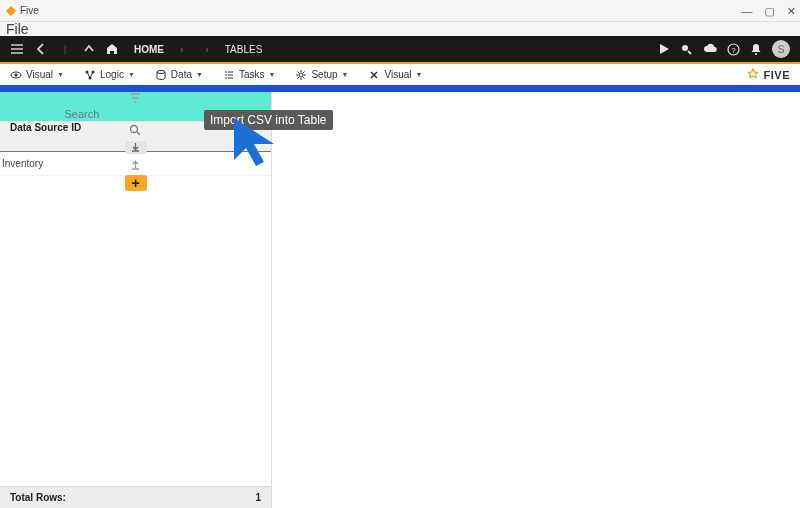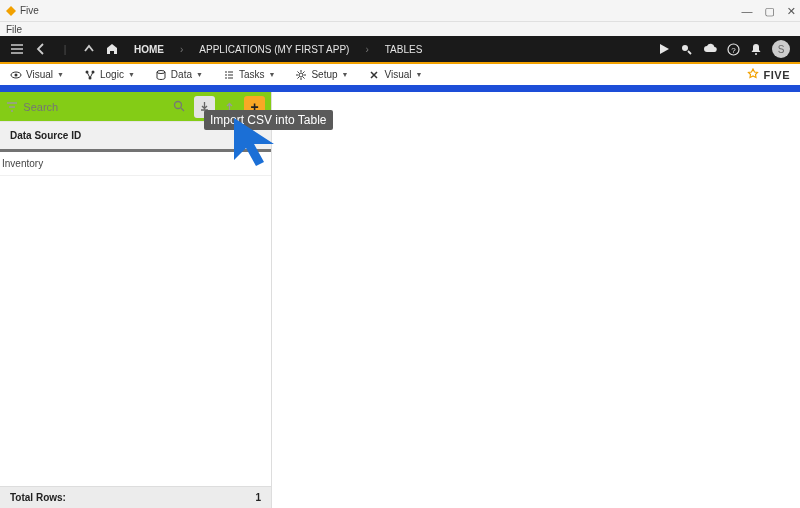--- a/index.html
+++ b/index.html
@@ -6,21 +6,21 @@
   body { width: 800px; height: 508px; background: #ffffff; overflow: hidden; position: relative; }
 
   
   .titlebar { height: 22px; background: #f5f5f5; border-bottom: 1px solid #e0e0e0; display: flex; align-items: center; padding: 0 6px; font-size: 10px; color: #444; position: relative; }
   .titlebar .app-icon { width: 10px; height: 10px; margin-right: 4px; display:inline-block; }
   .titlebar .app-title { flex: 0 0 auto; }
   .titlebar .win-controls { position: absolute; right: 4px; top: 0; height: 22px; display: flex; align-items: center; gap: 12px; font-size: 11px; color: #555; }
   .titlebar .win-controls span { cursor: default; }
 
   
-  .menubar { height: 14px; background: #f5f5f5; display: flex; align-items: center; padding: 0 6px; font-size: 10px; color: #444; }
+  .menubar { height: 14px; background: #f5f5f5; display: flex; align-items: center; padding: 0 6px; font-size: 14px; color: #444; }
 
   
   .topnav { height: 28px; background: #1a1a1a; display: flex; align-items: center; padding: 0 10px; color: #e5e5e5; font-size: 10px; border-bottom: 2px solid #f2a100; }
   .topnav .nav-left { display: flex; align-items: center; gap: 10px; }
   .topnav .nav-left .nav-icon { width: 14px; height: 14px; display: inline-flex; align-items: center; justify-content: center; color: #ccc; }
   .topnav .crumb { display: inline-flex; align-items: center; gap: 16px; }
   .topnav .crumb-sep { color: #777; margin: 0 6px; }
   .topnav .nav-right { margin-left: auto; display: flex; align-items: center; gap: 10px; }
   .topnav .avatar { width: 18px; height: 18px; border-radius: 50%; background: #ccc; color: #666; font-size: 10px; display: flex; align-items: center; justify-content: center; }
 
@@ -28,28 +28,28 @@
   .sectionbar { height: 28px; background: #ffffff; border-bottom: 7px solid #1d4ed8; display: flex; align-items: center; padding: 0 10px; gap: 20px; font-size: 10px; color: #333; }
   .sectionbar .section { display: inline-flex; align-items: center; gap: 4px; cursor: pointer; }
   .sectionbar .section .tri { font-size: 7px; color: #555; }
   .sectionbar .brand { margin-left: auto; display: flex; align-items: center; gap: 4px; color: #333; font-weight: 600; font-size: 11px; letter-spacing: 0.5px; }
 
   
   .main { display: flex; height: calc(508px - 22px - 14px - 28px - 28px); }
 
   .sidebar { width: 272px; border-right: 1px solid #ddd; display: flex; flex-direction: column; background: #fafafa; }
 
-  .searchrow { height: 30px; background: #84cc16; display: flex; align-items: center; padding: 0 6px; gap: 4px; border-bottom: 1px solid #e4e4e4; }
+  .searchrow { height: 30px; background: #5eead4; display: flex; align-items: center; padding: 0 6px; gap: 4px; border-bottom: 1px solid #e4e4e4; flex-direction: column; }
   .searchrow .filter-icon { width: 14px; color: #999; font-size: 11px; }
   .searchrow input { flex: 1; border: none; background: transparent; font-size: 11px; color: #555; outline: none; }
   .searchrow .mini-btn { width: 22px; height: 22px; display: flex; align-items: center; justify-content: center; border-radius: 3px; color: #777; position: relative; }
   .searchrow .mini-btn.import { background: #e4e4e4; }
   .searchrow .mini-btn.add { background: #f9a825; color: #222; font-size: 14px; font-weight: bold; }
 
-  .col-header { height: 30px; background: #f0f0f0; border-bottom: 3px solid #737373; display: flex; align-items: center; padding: 0 10px; font-size: 10px; font-weight: bold; color: #222; }
+  .col-header { height: 30px; background: #f0f0f0; border-bottom: 1px solid #737373; display: flex; padding: 0 10px; font-size: 10px; font-weight: bold; color: #222; }
 
   .list { flex: 1; background: #ffffff; overflow: auto; }
   .list-row { height: 24px; display: flex; align-items: center; padding: 0 2px; font-size: 10px; color: #444; border-bottom: 1px solid #f0f0f0; }
 
   .footer { height: 22px; background: #ececec; border-top: 1px solid #ddd; display: flex; align-items: center; justify-content: space-between; padding: 0 10px; font-size: 10px; font-weight: bold; color: #222; }
 
   .content { flex: 1; background: #ffffff; }
 
   
   .tooltip-pop { position: absolute; background: #5a5a5a; color: #fff; font-size: 12px; padding: 3px 6px; border-radius: 2px; white-space: nowrap; z-index: 50; }
@@ -100,23 +100,20 @@
     </span>
     <span class="crumb">
       <span>
         <svg width="12" height="12" viewBox="0 0 12 12">
             <path d="M6 1 L11 5 V11 H8 V8 H4 V11 H1 V5 Z" fill="#e5e5e5"></path>
           </svg>
       </span>
       <span style="font-weight:600;">HOME</span>
     </span>
     <span class="crumb-sep">›</span>
-    <span class="crumb">
-      <span>APPLICATIONS (MY FIRST APP)</span>
-    </span>
     <span class="crumb-sep">›</span>
     <span class="crumb">
       <span>TABLES</span>
     </span>
   </div>
   <div class="nav-right">
     <span class="nav-icon">
       <svg width="12" height="12" viewBox="0 0 12 12">
           <polygon points="2,1 11,6 2,11" fill="#e5e5e5"></polygon>
         </svg>

